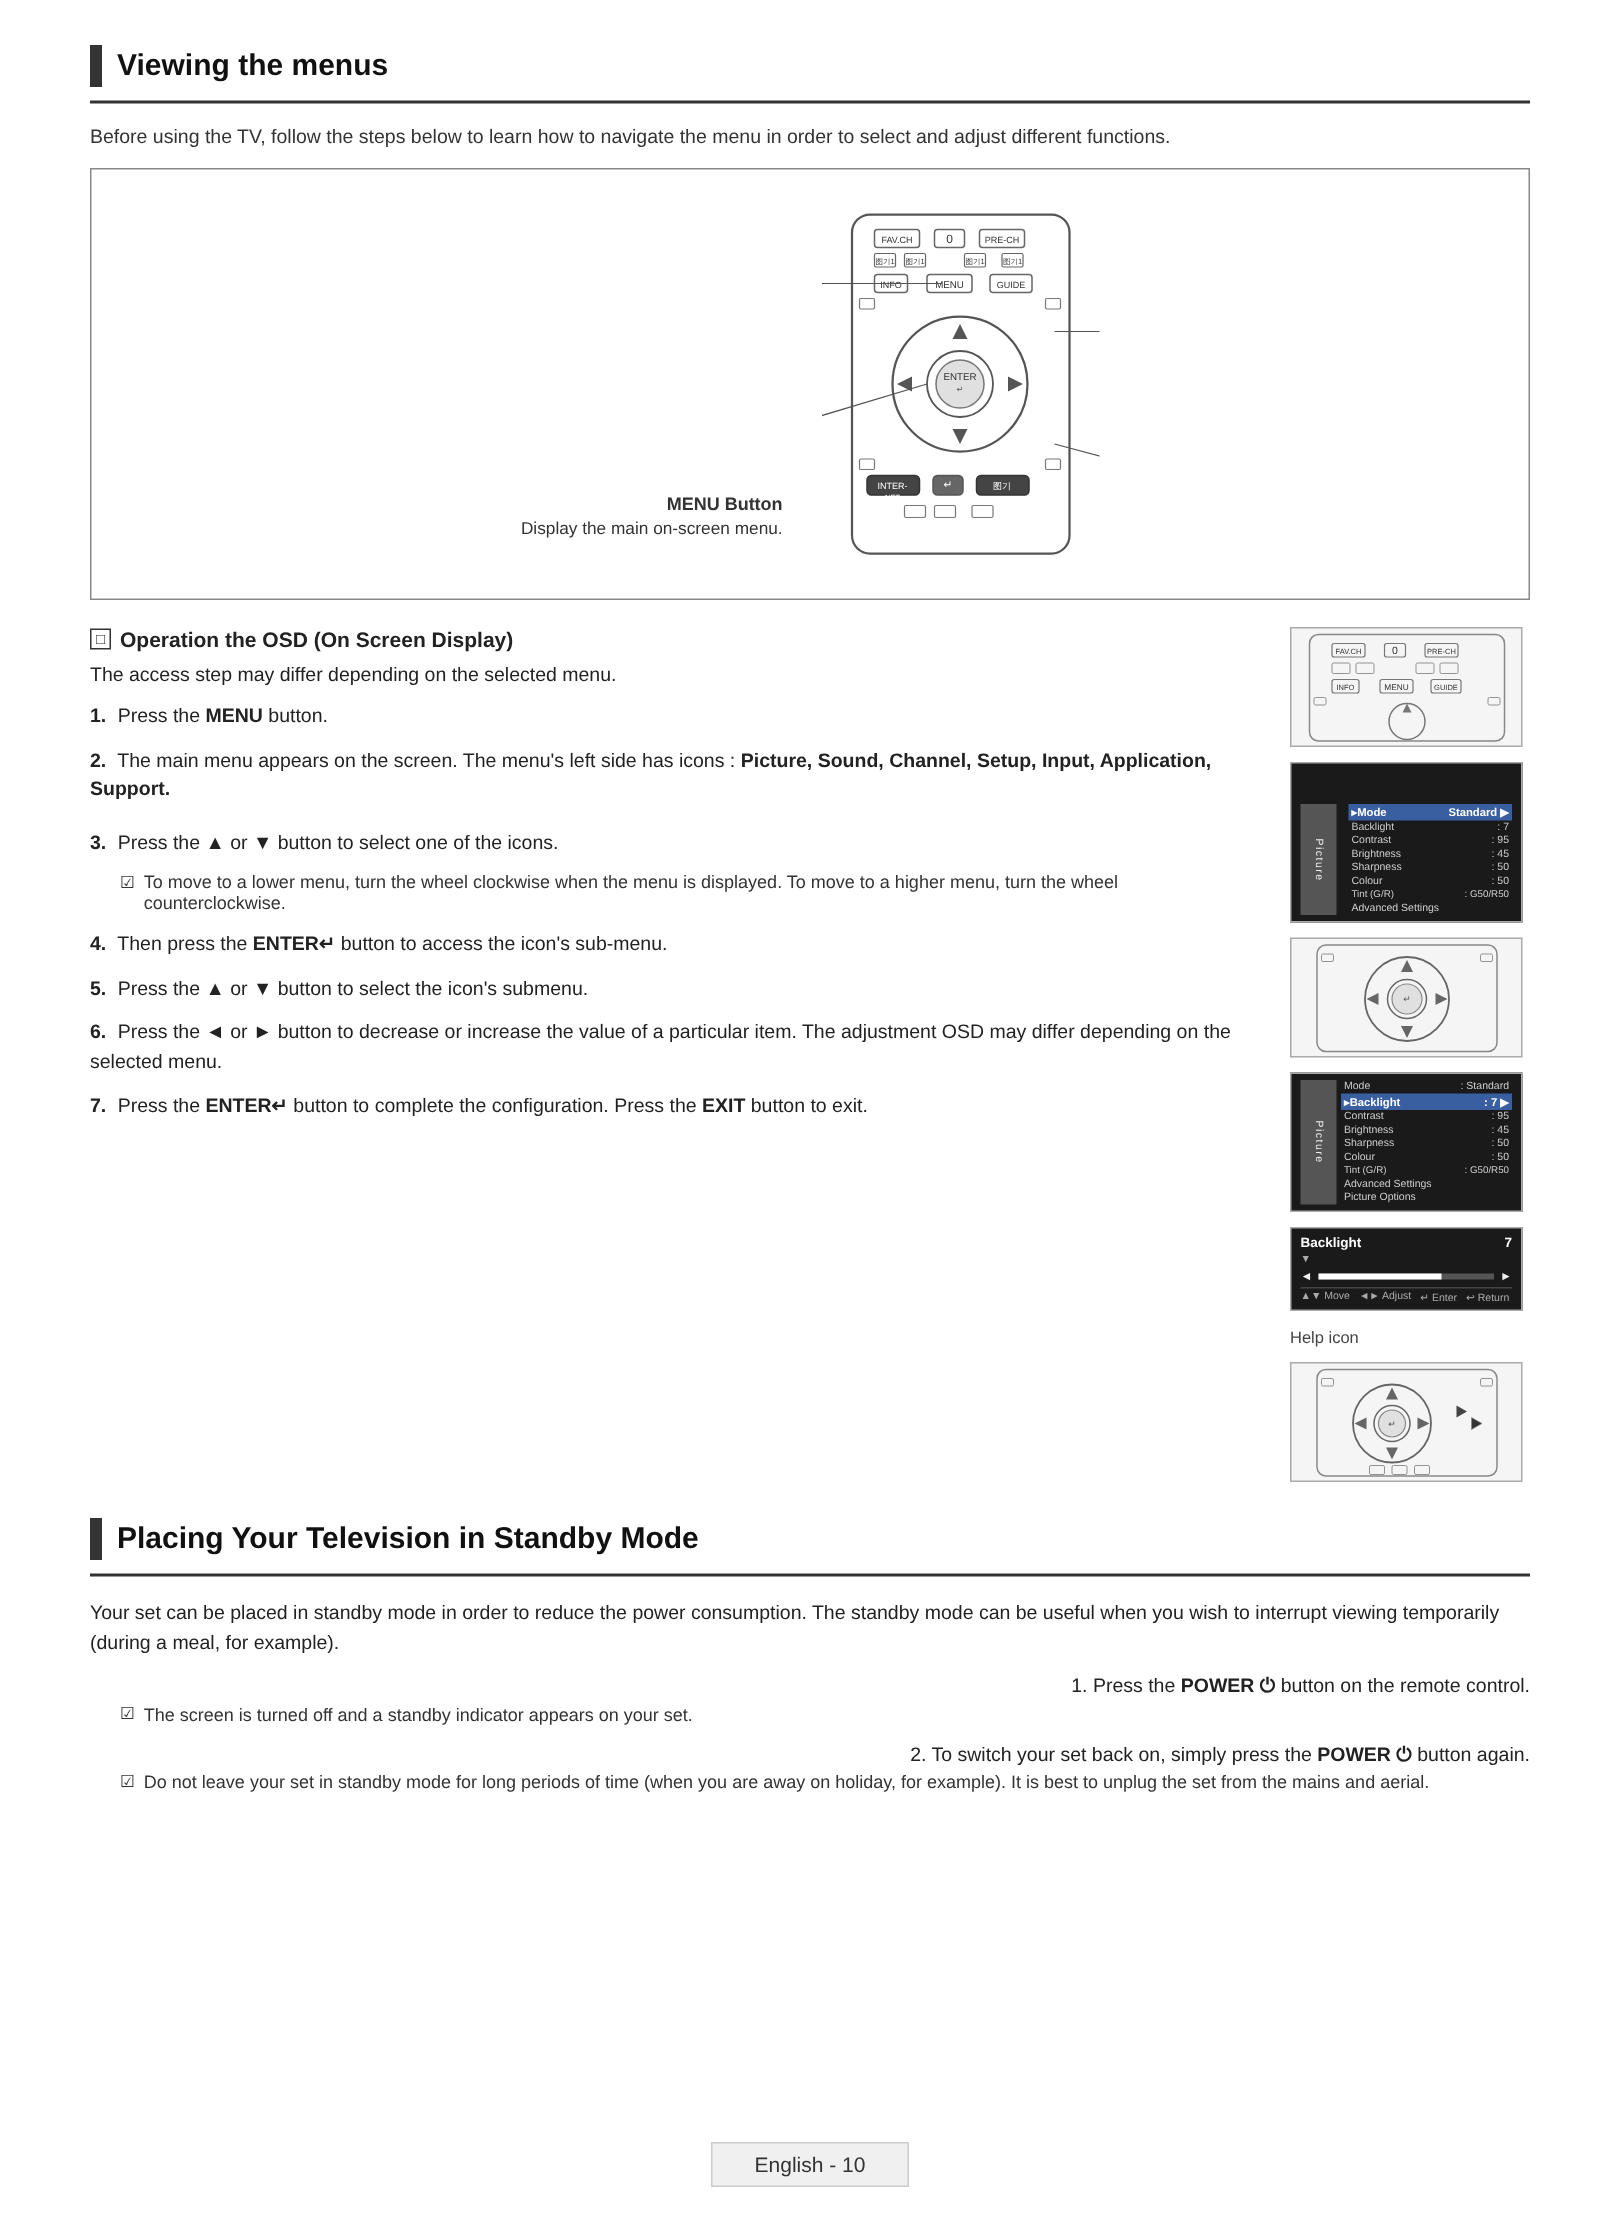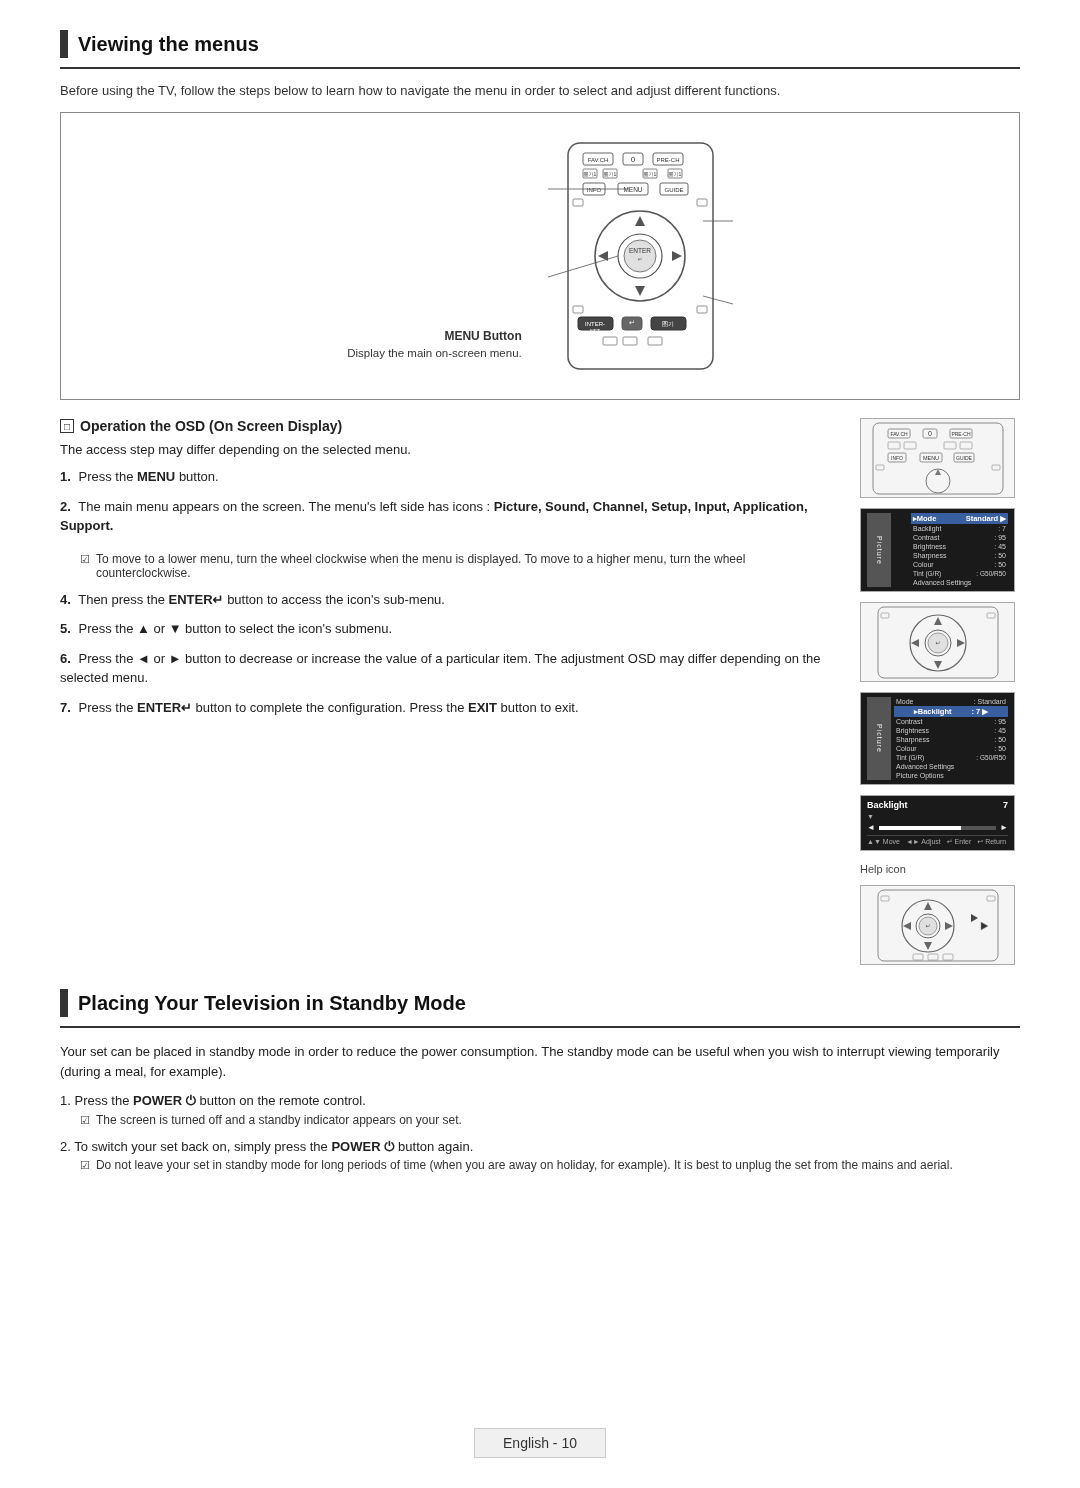--- a/index.html
+++ b/index.html
@@ -219,20 +219,21 @@
 
     .standby-list {
       list-style: none;
       padding: 0;
     }
 
     .standby-list li {
       font-size: 13px;
       margin-bottom: 8px;
       line-height: 1.5;
+      text-align: right;
     }
 
     
     .footer {
       position: absolute;
       bottom: 30px;
       left: 0;
       right: 0;
       display: flex;
       justify-content: center;
@@ -417,20 +418,24 @@
         <li>
           <span class="step-num">1.</span>
           Press the <b>MENU</b> button.
         </li>
 
         <li style="margin-bottom:16px;">
           <span class="step-num">2.</span>
           The main menu appears on the screen. The menu's left side has icons : <b>Picture, Sound, Channel, Setup, Input, Application, Support.</b>
         </li>
 
+        <li>
+          <span class="step-num">3.</span>
+          Press the ▲ or ▼ button to select one of the icons.
+        </li>
         <div class="note-line">
           <span class="note-icon">☑</span>
           <span>To move to a lower menu, turn the wheel clockwise when the menu is displayed. To move to a higher menu, turn the wheel counterclockwise.</span>
         </div>
 
         <li style="margin-top:10px;">
           <span class="step-num">4.</span>
           Then press the <b>ENTER↵</b> button to access the icon's sub-menu.
         </li>
 
@@ -477,21 +482,21 @@
 
           <rect x="8" y="44" width="8" height="5" rx="1" fill="none" stroke="#888" stroke-width="0.6"></rect>
           <rect x="124" y="44" width="8" height="5" rx="1" fill="none" stroke="#888" stroke-width="0.6"></rect>
 
           <circle cx="70" cy="60" r="12" fill="none" stroke="#777" stroke-width="1"></circle>
           <polygon points="70,48 67,54 73,54" fill="#777"></polygon>
         </svg>
       </div>
 
       <div class="mock-screen">
-        <div style="display:flex; gap:20px;">
+        <div style="display:flex; gap:8px;margin-top:23px;">
           <div style="width:24px; background:#555; color:#eee; font-size:7px; padding:2px; display:flex; align-items:center; justify-content:center; writing-mode:vertical-rl; text-orientation:mixed; letter-spacing:1px;">Picture</div>
           <div style="flex:1;">
             <div style="display:flex; justify-content:space-between; background:#3a5fa0; color:#fff; padding:1px 2px; font-size:7.5px; font-weight:bold;">
               <span>▸Mode</span>
                 <span>Standard ▶</span>
             </div>
             <div style="display:flex; justify-content:space-between; padding:1px 2px; font-size:7px; color:#ccc;">
               <span>Backlight</span>
                 <span>: 7</span>
             </div>
@@ -541,21 +546,21 @@
       </div>
 
       <div class="mock-screen">
         <div style="display:flex; gap:3px;">
           <div style="width:24px; background:#555; color:#eee; font-size:7px; padding:2px; display:flex; align-items:center; justify-content:center; writing-mode:vertical-rl; text-orientation:mixed; letter-spacing:1px;">Picture</div>
           <div style="flex:1;">
             <div style="display:flex; justify-content:space-between; padding:1px 2px; font-size:7px; color:#ccc;">
               <span>Mode</span>
                 <span>: Standard</span>
             </div>
-            <div style="display:flex; justify-content:space-between; background:#3a5fa0; color:#fff; padding:1px 20px; font-size:7.5px; font-weight:bold;">
+            <div style="display:flex; justify-content:space-between; background:#3a5fa0; color:#fff; padding:1px 2px; font-size:7.5px; font-weight:bold;">
               <span>▸Backlight</span>
                 <span>: 7 ▶</span>
             </div>
             <div style="display:flex; justify-content:space-between; padding:1px 2px; font-size:7px; color:#ccc;">
               <span>Contrast</span>
                 <span>: 95</span>
             </div>
             <div style="display:flex; justify-content:space-between; padding:1px 2px; font-size:7px; color:#ccc;">
               <span>Brightness</span>
                 <span>: 45</span>

